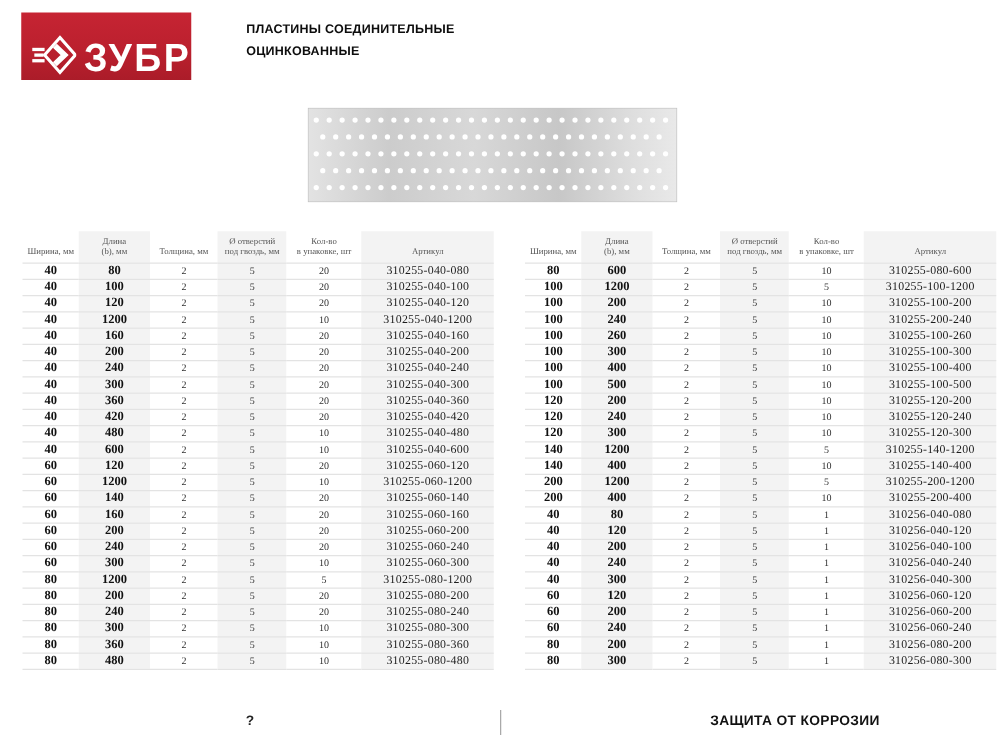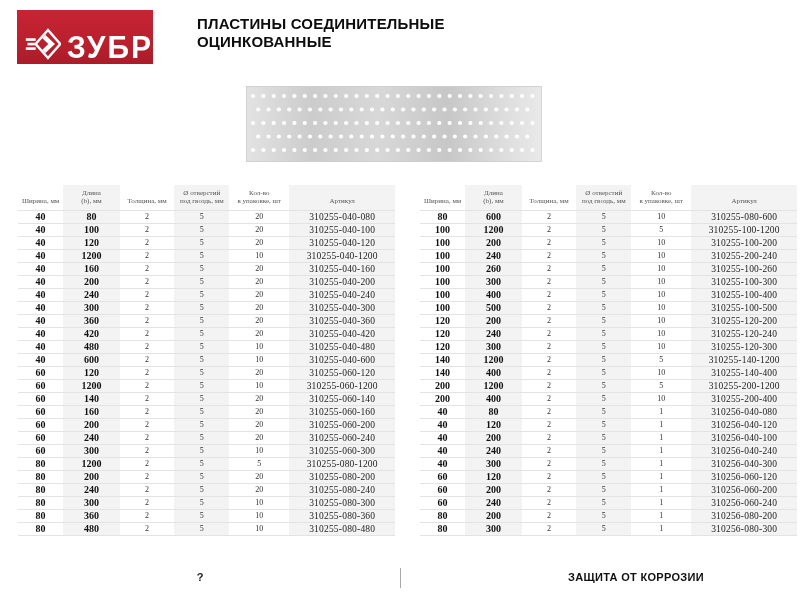--- a/index.html
+++ b/index.html
@@ -19,21 +19,21 @@
     display: flex; align-items: flex-end;
     padding-left: 8px;
   }
   .logo-text {
     color: #ffffff; font-weight: bold; font-size: 30px;
     letter-spacing: 2px; margin-left: 6px; margin-top: -2px;
     transform: scaleY(1.05);
   }
   .title-block {
     position: absolute; left: 197px; top: 15px;
-    font-size: 15px; font-weight: bold; color: #0d0d0d;
+    font-size: 10px; font-weight: bold; color: #0d0d0d;
     line-height: 18px; letter-spacing: 0.2px;
   }
 
   
   .plate-wrap { position: absolute; left: 246px; top: 86px; }
 
   
   .table-wrap { position: absolute; top: 185px; width: 377px; }
   .table-wrap.left  { left: 18px; }
   .table-wrap.right { left: 420px; }

